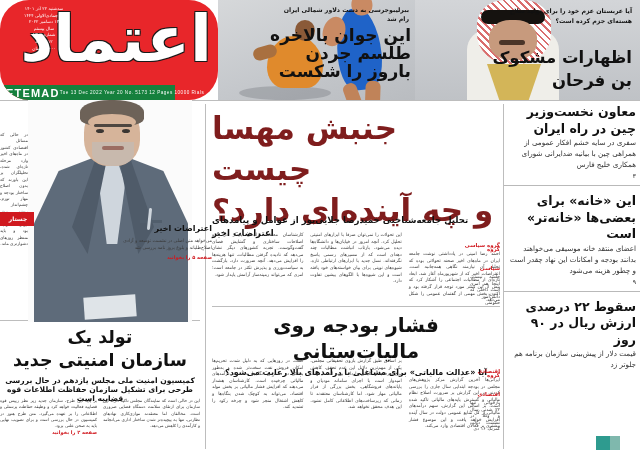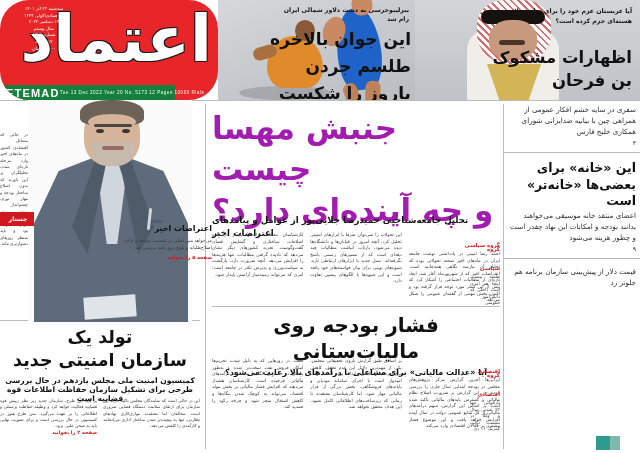--- a/index.html
+++ b/index.html
@@ -76,21 +76,21 @@
     content:"";position:absolute;left:-14px;top:10px;width:24px;height:13px;
     background:#a9703f;border-radius:7px;transform:rotate(-16deg);
   }
   .wo-shadow{position:absolute;right:84px;bottom:0;width:92px;height:14px;background:rgba(90,95,100,.28);border-radius:50%;}
   .tw-kicker{
     position:absolute;right:6px;top:5px;width:128px;text-align:right;
     color:#111;font-size:6.2px;line-height:9px;font-weight:bold;direction:rtl;
   }
   .tw-head{
     position:absolute;right:4px;top:26px;width:150px;text-align:right;
-    color:#111;font-size:17px;line-height:27px;font-weight:bold;direction:rtl;
+    color:#111;font-size:17px;line-height:18px;font-weight:bold;direction:rtl;
     letter-spacing:-.4px;
   }
 
   
   .teaser-saudi{
     position:absolute;left:415px;top:0;width:225px;height:100px;
     background:#cfd2d6;overflow:hidden;
   }
   .ts-photo{position:absolute;inset:0;background:linear-gradient(180deg,#d3d5d8,#bfc2c6);}
   .saudi-body{position:absolute;left:52px;top:30px;width:92px;height:72px;background:#efeee9;border-radius:20px 20px 0 0;}
@@ -119,21 +119,21 @@
   .sidebar{position:absolute;left:504px;top:104px;width:136px;height:345px;}
   .sb-block{position:relative;padding:0 4px 0 2px;direction:rtl;text-align:right;}
   .sb-head{color:#111;font-weight:bold;font-size:12.5px;line-height:16.5px;}
   .sb-sub{color:#333;font-size:7.2px;line-height:11px;}
   .sb-page{color:#111;font-size:6px;margin-top:2px;}
   .sb-rule{height:1px;background:#b9b9b9;margin:6px 0 7px 0;}
 
   
   .main-head{
     position:absolute;left:212px;top:108px;width:288px;
-    direction:rtl;text-align:left;color:#a21caf;
+    direction:rtl;text-align:left;color:#7f1d1d;
   }
   .mh-line{font-size:31px;line-height:41px;font-weight:bold;letter-spacing:-.6px;}
   .mh-sub{
     position:absolute;left:212px;top:214px;width:288px;
     direction:rtl;text-align:left;color:#111;font-size:8.6px;line-height:13px;font-weight:bold;
   }
 
   
   .cols3{position:absolute;left:212px;top:232px;width:288px;height:76px;
     display:flex;gap:7px;direction:rtl;}
@@ -336,33 +336,35 @@
       <div class="body-txt">بر اساس طبق گزارش بازوی تحقیقاتی مجلس، یکی از مهم‌ترین دلایل این عدم تحقق، کاهش نرخ تعرفه‌ها و کاهش واردات بوده است. دولت امیدوار است با اجرای سامانه مودیان و پایانه‌های فروشگاهی، بخش بزرگی از فرار مالیاتی مهار شود. اما کارشناسان معتقدند تا زمانی که زیرساخت‌های اطلاعاتی کامل نشود، این هدف محقق نخواهد شد.</div>
     </div>
     <div class="col">
       <div class="body-txt">است، در روزهایی که به دلیل شدت تحریم‌ها امکان فروش نفت سخت‌تر شده و به‌طور بختکی در دسترس، نگاه‌ها به سمت درآمدهای مالیاتی چرخیده است. کارشناسان هشدار می‌دهند که افزایش فشار مالیاتی بر بخش مولد اقتصاد، می‌تواند به کوچک شدن بنگاه‌ها و کاهش اشتغال منجر شود و چرخه رکود را تشدید کند.</div>
     </div>
   </div>
 
   <div class="sidebar">
 
     <div class="sb-block">
+      <div class="sb-head">معاون نخست‌وزیر چین در راه ایران</div>
       <div class="sb-sub">سفری در سایه خشم افکار عمومی از همراهی چین با بیانیه ضدایرانی شورای همکاری خلیج فارس</div>
       <div class="sb-page">۳</div>
     </div>
     <div class="sb-rule"></div>
 
     <div class="sb-block">
       <div class="sb-head">این «خانه» برای بعضی‌ها «خانه‌تر» است</div>
       <div class="sb-sub">اعضای منتقد خانه موسیقی می‌خواهند بدانند بودجه و امکانات این نهاد چقدر است و چطور هزینه می‌شود</div>
       <div class="sb-page">۹</div>
     </div>
     <div class="sb-rule"></div>
 
     <div class="sb-block">
+      <div class="sb-head">سقوط ۲۲ درصدی ارزش ریال در ۹۰ روز</div>
       <div class="sb-sub">قیمت دلار از پیش‌بینی سازمان برنامه هم جلوتر زد</div>
     </div>
   </div>
 
   <div style="position:absolute;left:470px;top:236px;width:30px;">
     <span class="lead-red">گروه سیاسی</span>
     <div class="body-txt">جلسه نیست، اینجا هم امری است داخلی که دانش‌آموز حکومتی</div>
   </div>
   <div style="position:absolute;left:470px;top:362px;width:30px;">
     <span class="lead-red">گروه اقتصادی</span>

